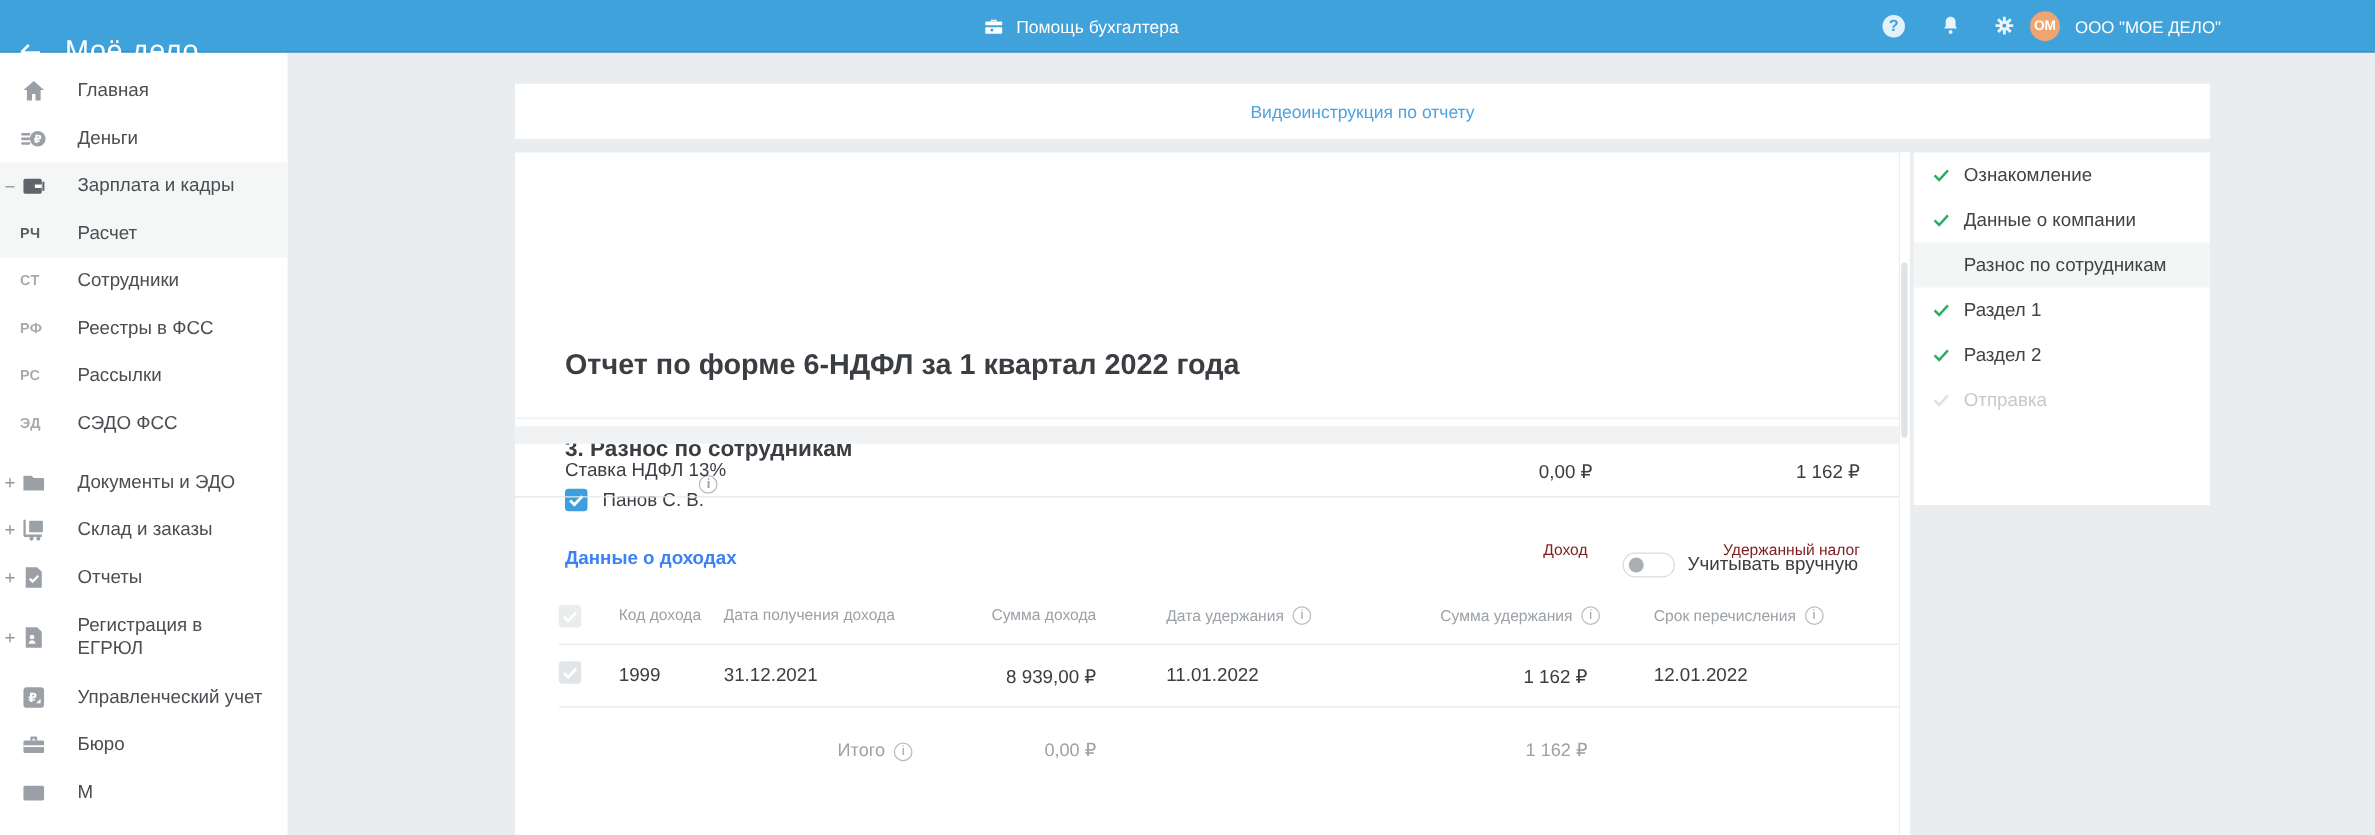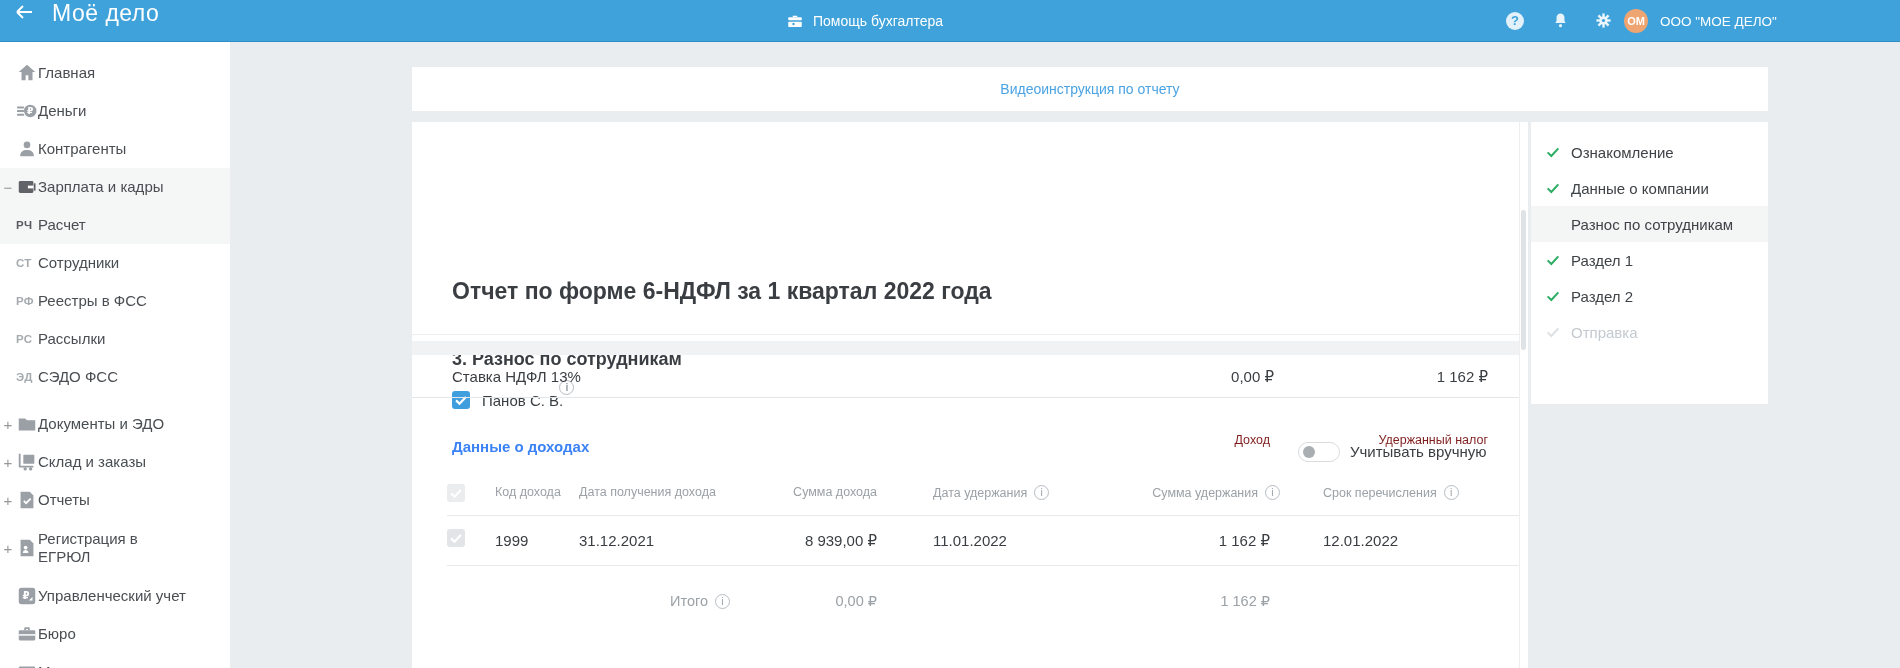--- a/index.html
+++ b/index.html
@@ -8,21 +8,21 @@
     position:relative; overflow:hidden;
     background:#eaedf0;
     font-family:"Liberation Sans","DejaVu Sans",sans-serif;
     color:#44484c;
   }
   svg { display:block; }
 
   
   .topbar { position:absolute; left:0; top:0; width:1900px; height:42px;
     background:#3fa2da; border-bottom:1px solid #2f8fc4; z-index:5; }
-  .tb-left { position:absolute; left:12px; top:0; height:54px; display:flex; align-items:flex-start; }
+  .tb-left { position:absolute; left:12px; top:0; height:54px; display:flex; align-items:flex-end; }
   .back { width:24px; height:24px; cursor:pointer; }
   .logo { margin-left:16px; color:#fff; font-size:23px; font-weight:500; letter-spacing:.5px; cursor:pointer; }
   .tb-center { position:absolute; left:786px; top:0; height:42px; display:flex; align-items:center; cursor:pointer; }
   .tb-center-label { margin-left:9px; color:#fff; font-size:14px; }
   .tb-help { position:absolute; left:1506px; top:12px; width:18px; height:18px; border-radius:50%;
     background:rgba(255,255,255,.85); color:#3fa2da; font-size:13px; font-weight:bold;
     text-align:center; line-height:18px; cursor:pointer; }
   .tb-bell { position:absolute; left:1551px; top:11px; cursor:pointer; }
   .tb-gear { position:absolute; left:1594px; top:11px; cursor:pointer; }
   .tb-avatar { position:absolute; left:1624px; top:9px; width:24px; height:24px; border-radius:50%;
@@ -33,21 +33,21 @@
   
   .sidebar { position:absolute; left:0; top:42px; width:230px; height:626px;
     background:#fff; padding-top:12px; overflow:hidden; z-index:4; }
   .srow { height:38px; display:flex; align-items:center; cursor:pointer; }
   .srow.two { height:58px; }
   .sexp { width:16px; text-align:center; color:#97979b; font-size:15px; flex:0 0 16px; }
   .sicon { width:22px; height:22px; flex:0 0 22px; }
   .sicon svg { width:22px; height:22px; }
   .sprefix { width:22px; flex:0 0 22px; text-align:left; font-size:11.5px; font-weight:bold; color:#a6abaf; letter-spacing:.3px; }
   .sprefix.on { color:#595d61; }
-  .slabel { margin-left:0; font-size:15px; color:#4a4e52; line-height:18px; }
+  .slabel { margin-left:24px; font-size:15px; color:#4a4e52; line-height:18px; }
   .srow.two .slabel { max-width:130px; }
   .shl { background:#f5f6f6; }
   .sspacer { height:9px; }
   .ic { fill:#9aa0a5; }
   .ic-dark { fill:#606468; }
 
   
   .videobar { position:absolute; left:412px; top:67px; width:1356px; height:44px; background:#fff;
     display:flex; align-items:center; justify-content:center; z-index:3; }
   .videolink { color:#4aa3e3; font-size:14px; text-decoration:none; cursor:pointer; }
@@ -86,21 +86,21 @@
   .tot { position:absolute; top:471px; font-size:14.5px; color:#9ba1a6; }
   .flexc { display:flex; align-items:center; gap:7px; }
   .tline { position:absolute; left:35px; right:6px; border-bottom:1px solid #e7eaec; }
   .cbpos1 { position:absolute; left:35px; top:362px; }
   .cbpos2 { position:absolute; left:35px; top:407px; }
   .sbtrack { position:absolute; right:0; top:0; bottom:0; width:9px; border-left:1px solid #edeff1; background:#fff; }
   .sbthumb { position:absolute; right:2px; top:88px; width:5px; height:140px; border-radius:3px; background:#dfe3e6; cursor:pointer; }
 
   
   .checklist { position:absolute; left:1531px; top:122px; width:237px; height:282px; background:#fff;
-    padding-top:12px; z-index:3; }
+    z-index:3; }
   .clrow { height:36px; display:flex; align-items:center; padding-left:14px; cursor:pointer; }
   .clrow.current { background:#f4f5f5; }
   .clicon { width:26px; flex:0 0 26px; }
   .clicon svg { width:16px; height:16px; }
   .cldot { width:12px; height:12px; border-radius:50%; background:#a7adb2; }
   .cllabel { font-size:15px; color:#3f4347; }
   .clrow.pending .cllabel { color:#c4cacf; }
 </style>
 </head>
 <body>
@@ -173,32 +173,20 @@
           <g class="ic">
             <rect x="1" y="7" width="8" height="2.2" rx="1"></rect>
             <rect x="1" y="11" width="8" height="2.2" rx="1"></rect>
             <rect x="1" y="15" width="8" height="2.2" rx="1"></rect>
             <circle cx="15.5" cy="12" r="6.8"></circle>
           </g>
           <text x="15.5" y="15.6" fill="#fff" font-size="10" font-weight="bold" text-anchor="middle">₽</text>
         </svg>
       </span>
     <span class="slabel">Деньги</span>
-  </div>
-  <div class="srow">
-    <span class="sexp"></span>
-    <span class="sicon">
-        <svg viewBox="0 0 24 24">
-          <g class="ic">
-            <circle cx="12" cy="7.5" r="3.6"></circle>
-            <path d="M4.5 20 c0-5 3.2-7 7.5-7 s7.5 2 7.5 7 Z"></path>
-          </g>
-        </svg>
-      </span>
-    <span class="slabel">Контрагенты</span>
   </div>
 
   <div class="shl">
     <div class="srow">
       <span class="sexp">−</span>
       <span class="sicon">
           <svg viewBox="0 0 24 24">
             <g class="ic-dark">
               <rect x="3" y="5.5" width="16" height="13" rx="1.5"></rect>
               <rect x="19.5" y="8" width="1.8" height="8"></rect>

